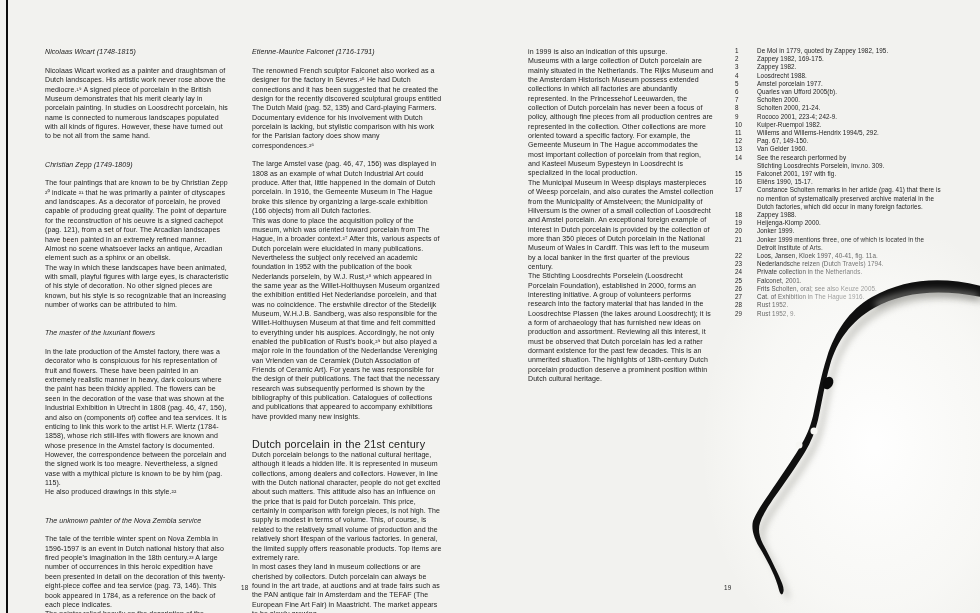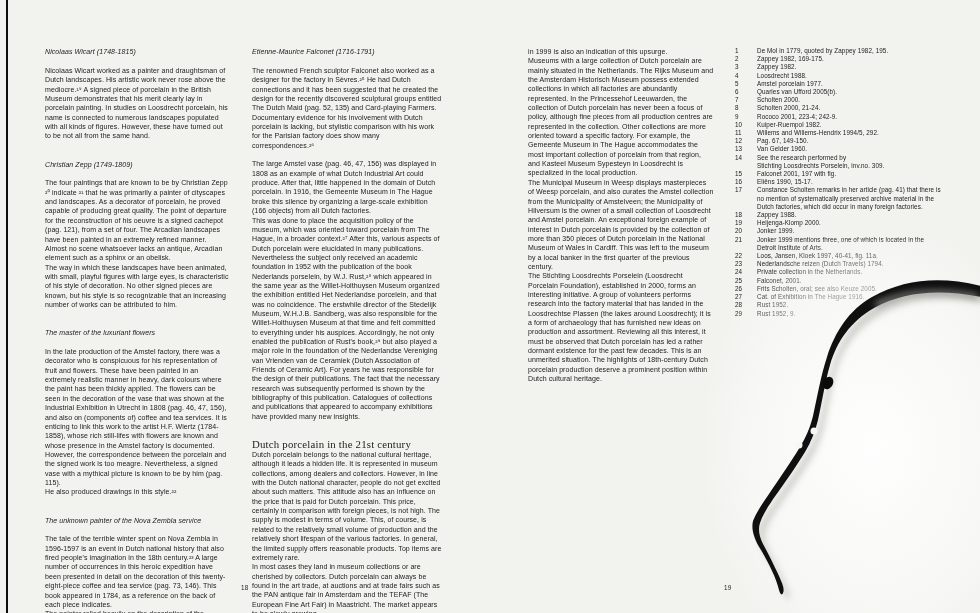--- a/index.html
+++ b/index.html
@@ -23,21 +23,21 @@
   #col1{left:45px;width:184px;}
   #col2{left:252px;width:190px;}
   #col3{left:528px;width:186px;}
   #notes{left:735px;width:206px;font-size:6.3px;line-height:8.2px;}
   .sec{margin-bottom:19px;}
   .h-it{font-style:italic;margin-bottom:9.5px;}
   .body{margin:0;white-space:pre-line;}
   .gap-after{margin-bottom:9.5px;}
   .h-big{
     font-size:10.8px;line-height:12px;letter-spacing:.2px;
-    margin:17px 0 0 0;font-style:normal;color:#222;font-family:Liberation Serif, serif;
+    margin:17px 0 0 0;font-style:normal;color:#222;
   }
   .note-row{display:flex;margin:0;}
   .note-n{flex:none;width:22px;}
   .note-t{flex:1;white-space:pre-line;}
   .pagenum{
     position:absolute;top:584px;font-size:6.3px;letter-spacing:.3px;color:#222;
   }
   #pn-left{left:241px;}
   #pn-right{left:724px;}
   #ribbon-svg{position:absolute;left:0;top:0;pointer-events:none;}

